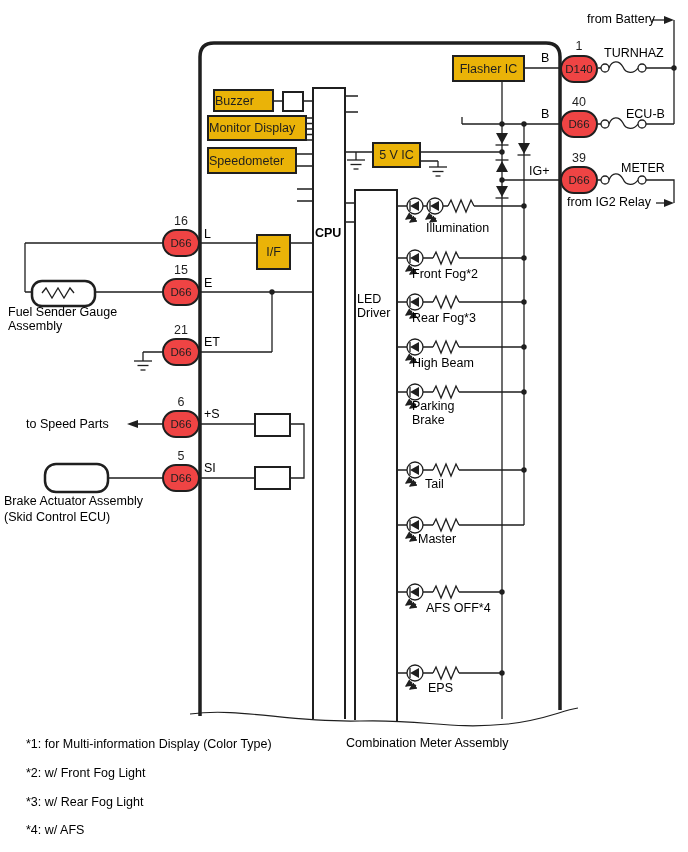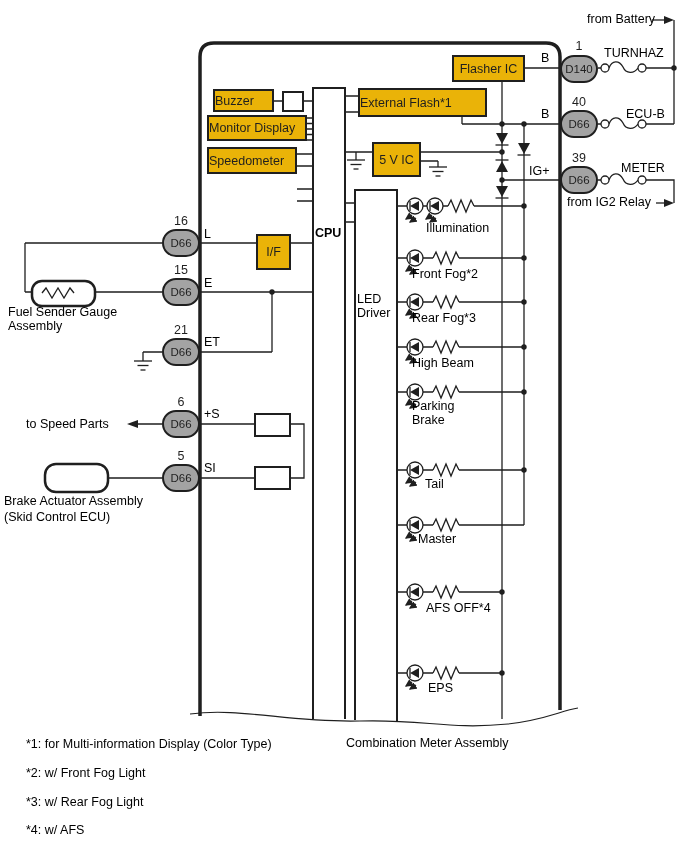--- a/index.html
+++ b/index.html
@@ -6,21 +6,21 @@
   .canvas{position:relative;width:688px;height:852px;background:#ffffff;overflow:hidden;
           font-family:"Liberation Sans", sans-serif;color:#1f1f1f;}
   svg{position:absolute;left:0;top:0;}
   .lbl{position:absolute;font-size:12.5px;line-height:1.15;white-space:nowrap;color:#000000;}
   .wrap{white-space:normal;}
   .blk{position:absolute;border:2px solid #1f1f1f;background:#eab308;box-sizing:border-box;
        display:flex;align-items:center;font-size:12.5px;white-space:nowrap;}
   .center{justify-content:center;}
   .pl4{}
   .pin{position:absolute;width:38px;height:28px;border:2.5px solid #1f1f1f;border-radius:14px;
-       background:#a3a3a3;box-sizing:border-box;display:flex;align-items:center;justify-content:center;
+       background:#ef4444;box-sizing:border-box;display:flex;align-items:center;justify-content:center;
        font-size:11.5px;}
   .pnum{position:absolute;width:38px;text-align:center;font-size:12.5px;}
 </style>
 </head>
 <body>
 
 <div class="canvas">
 
 <svg width="688" height="852" viewBox="0 0 688 852">
   <defs>
@@ -162,22 +162,21 @@
     <polygon points="664,16 664,24 674,20"></polygon>
     <polygon points="664,199 664,207 674,203"></polygon>
     <polygon points="138,420 138,428 127,424"></polygon>
   </g>
 </svg>
 
 <div class="blk center" style="left:452px;top:55px;width:73px;height:27px;">Flasher IC</div>
 <div class="blk pl4" style="left:213px;top:89px;width:61px;height:23px;">Buzzer</div>
 <div class="blk pl4" style="left:207px;top:115px;width:100px;height:26px;">Monitor Display</div>
 <div class="blk pl4" style="left:207px;top:147px;width:90px;height:27px;">Speedometer</div>
-<div class="blk pl4" style="left:358px;top:88px;width:129px;height:29px;">External Flash*1</div>
-<div class="blk center" style="left:372px;top:142px;width:49px;height:35px;">5 V IC</div>
+<div class="blk center" style="left:372px;top:142px;width:49px;height:26px;">5 V IC</div>
 <div class="blk center" style="left:256px;top:234px;width:35px;height:36px;">I/F</div>
 <div class="lbl" style="left:315px;top:226px;font-weight:bold;">CPU</div>
 <div class="lbl wrap" style="left:357px;top:292px;width:42px;">LED Driver</div>
 
 <div class="pin" style="left:560px;top:55px;">D140</div>
 <div class="pin" style="left:560px;top:110px;">D66</div>
 <div class="pin" style="left:560px;top:166px;">D66</div>
 <div class="pin" style="left:162px;top:229px;">D66</div>
 <div class="pin" style="left:162px;top:278px;">D66</div>
 <div class="pin" style="left:162px;top:338px;">D66</div>

